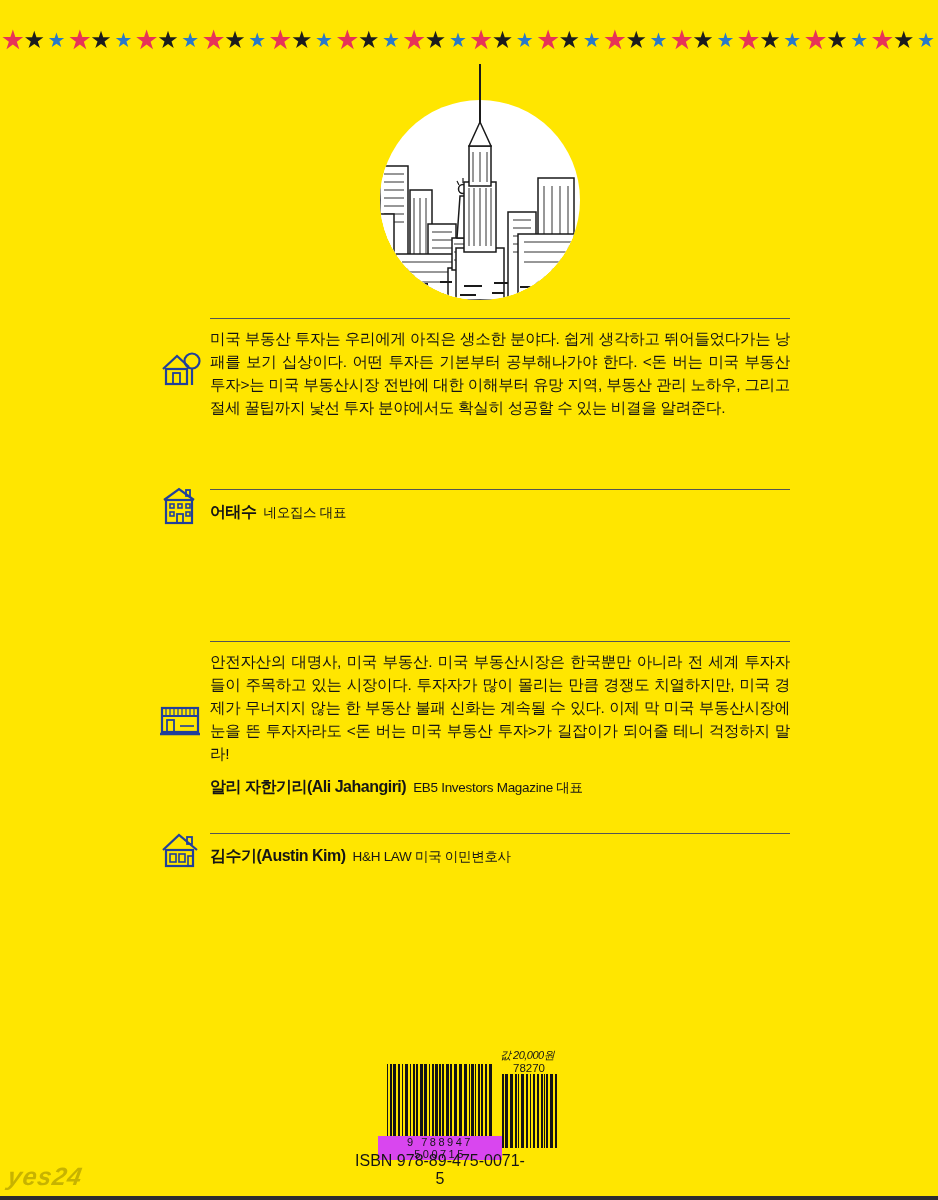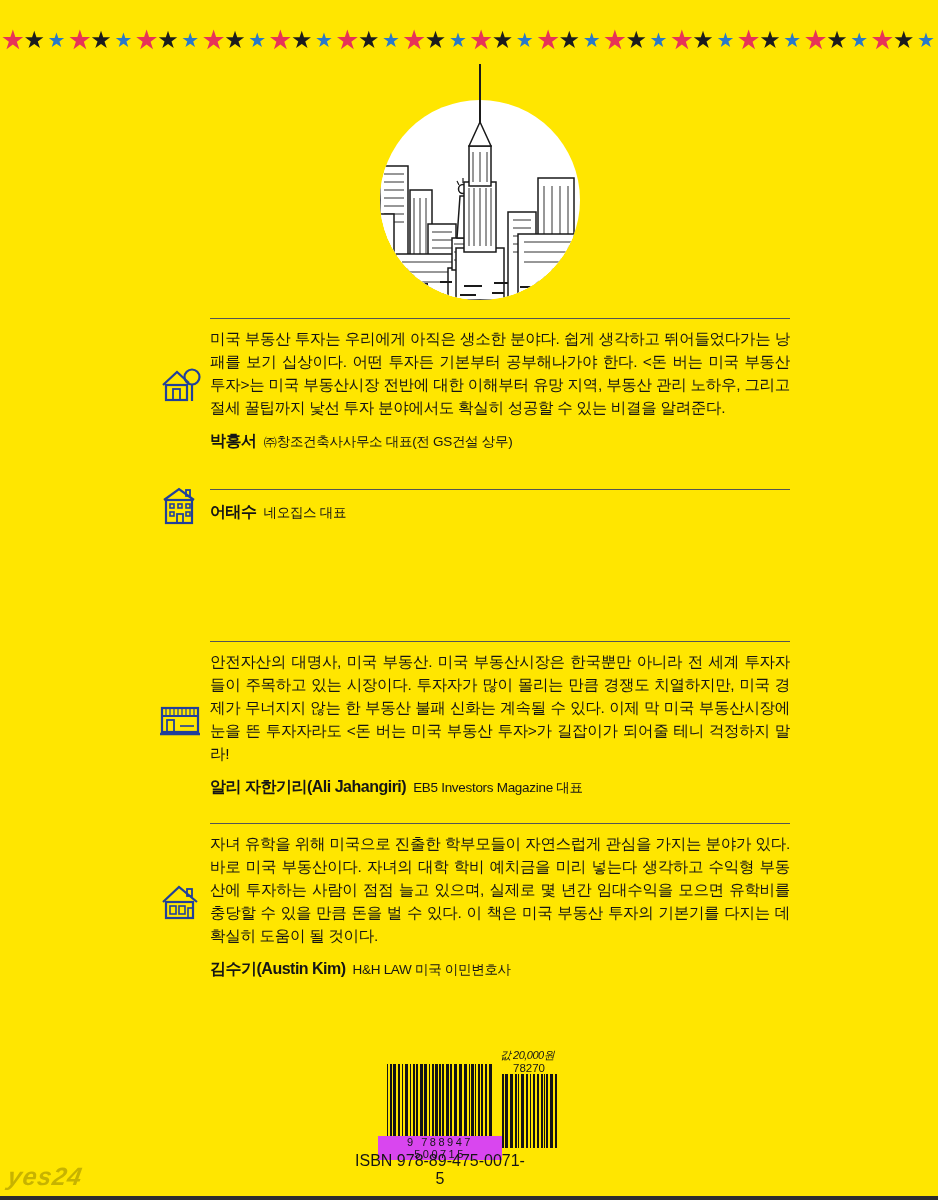--- a/index.html
+++ b/index.html
@@ -161,24 +161,20 @@
         <circle cx="34" cy="13" r="7.5"></circle>
         <path d="M34 20 V37"></path>
         <path d="M5 21 L19 8 L31 19"></path>
         <rect x="8" y="21" width="21" height="15"></rect>
         <rect x="15" y="25" width="7" height="11" stroke-width="1.8"></rect>
       </svg>
     </div>
     <div class="text-col">
       <div class="divider"></div>
       <p class="quote">미국 부동산 투자는 우리에게 아직은 생소한 분야다. 쉽게 생각하고 뛰어들었다가는 낭패를 보기 십상이다. 어떤 투자든 기본부터 공부해나가야 한다. &lt;돈 버는 미국 부동산 투자&gt;는 미국 부동산시장 전반에 대한 이해부터 유망 지역, 부동산 관리 노하우, 그리고 절세 꿀팁까지 낯선 투자 분야에서도 확실히 성공할 수 있는 비결을 알려준다.</p>
-      <div class="author-line">
-        <span class="author-name">박홍서</span>
-        <span class="author-aff">㈜창조건축사사무소 대표(전 GS건설 상무)</span>
-      </div>
     </div>
   </div>
 
   <div class="block" style="top:479px">
     <div class="icon-col">
       <svg viewBox="0 0 44 44" fill="none" stroke="#21409a" stroke-width="2.2">
         <path d="M6 15 L21 4 L36 15"></path>
         <rect x="28" y="5" width="4" height="6" stroke-width="1.8"></rect>
         <rect x="8" y="15" width="26" height="23"></rect>
         <rect x="12" y="19" width="4" height="4" stroke-width="1.6"></rect>
@@ -225,21 +221,20 @@
         <path d="M5 21 L21 6 L39 21"></path>
         <rect x="29" y="8" width="5" height="7" stroke-width="1.8"></rect>
         <rect x="8" y="21" width="27" height="16"></rect>
         <rect x="12" y="25" width="6" height="8" stroke-width="1.6"></rect>
         <rect x="21" y="25" width="6" height="8" stroke-width="1.6"></rect>
         <rect x="30" y="27" width="5" height="10" stroke-width="1.6"></rect>
       </svg>
     </div>
     <div class="text-col">
       <div class="divider"></div>
-      <p class="quote">자녀 유학을 위해 미국으로 진출한 학부모들이 자연스럽게 관심을 가지는 분야가 있다. 바로 미국 부동산이다. 자녀의 대학 학비 예치금을 미리 넣는다 생각하고 수익형 부동산에 투자하는 사람이 점점 늘고 있으며, 실제로 몇 년간 임대수익을 모으면 유학비를 충당할 수 있을 만큼 돈을 벌 수 있다. 이 책은 미국 부동산 투자의 기본기를 다지는 데 확실히 도움이 될 것이다.</p>
       <div class="author-line">
         <span class="author-name">김수기(Austin Kim)</span>
         <span class="author-aff">H&amp;H LAW 미국 이민변호사</span>
       </div>
     </div>
   </div>
 
   <div class="price-label">값 20,000원</div>
   <div class="addon-code">78270</div>
   <div class="barcode main-barcode"><i style="width: 1px; margin-right: 2px;"></i><i style="width: 2px; margin-right: 1px;"></i><i style="width: 3px; margin-right: 2px;"></i><i style="width: 2px; margin-right: 2px;"></i><i style="width: 1px; margin-right: 2px;"></i><i style="width: 3px; margin-right: 2px;"></i><i style="width: 1px; margin-right: 2px;"></i><i style="width: 2px; margin-right: 1px;"></i><i style="width: 2px; margin-right: 2px;"></i><i style="width: 3px; margin-right: 1px;"></i><i style="width: 3px; margin-right: 2px;"></i><i style="width: 1px; margin-right: 2px;"></i><i style="width: 2px; margin-right: 1px;"></i><i style="width: 3px; margin-right: 1px;"></i><i style="width: 2px; margin-right: 1px;"></i><i style="width: 2px; margin-right: 2px;"></i><i style="width: 3px; margin-right: 1px;"></i><i style="width: 2px; margin-right: 2px;"></i><i style="width: 3px; margin-right: 2px;"></i><i style="width: 3px; margin-right: 2px;"></i><i style="width: 3px; margin-right: 2px;"></i><i style="width: 1px; margin-right: 1px;"></i><i style="width: 3px; margin-right: 1px;"></i><i style="width: 1px; margin-right: 2px;"></i><i style="width: 2px; margin-right: 1px;"></i><i style="width: 2px; margin-right: 2px;"></i><i style="width: 2px; margin-right: 2px;"></i><i style="width: 3px; margin-right: 2px;"></i></div>

